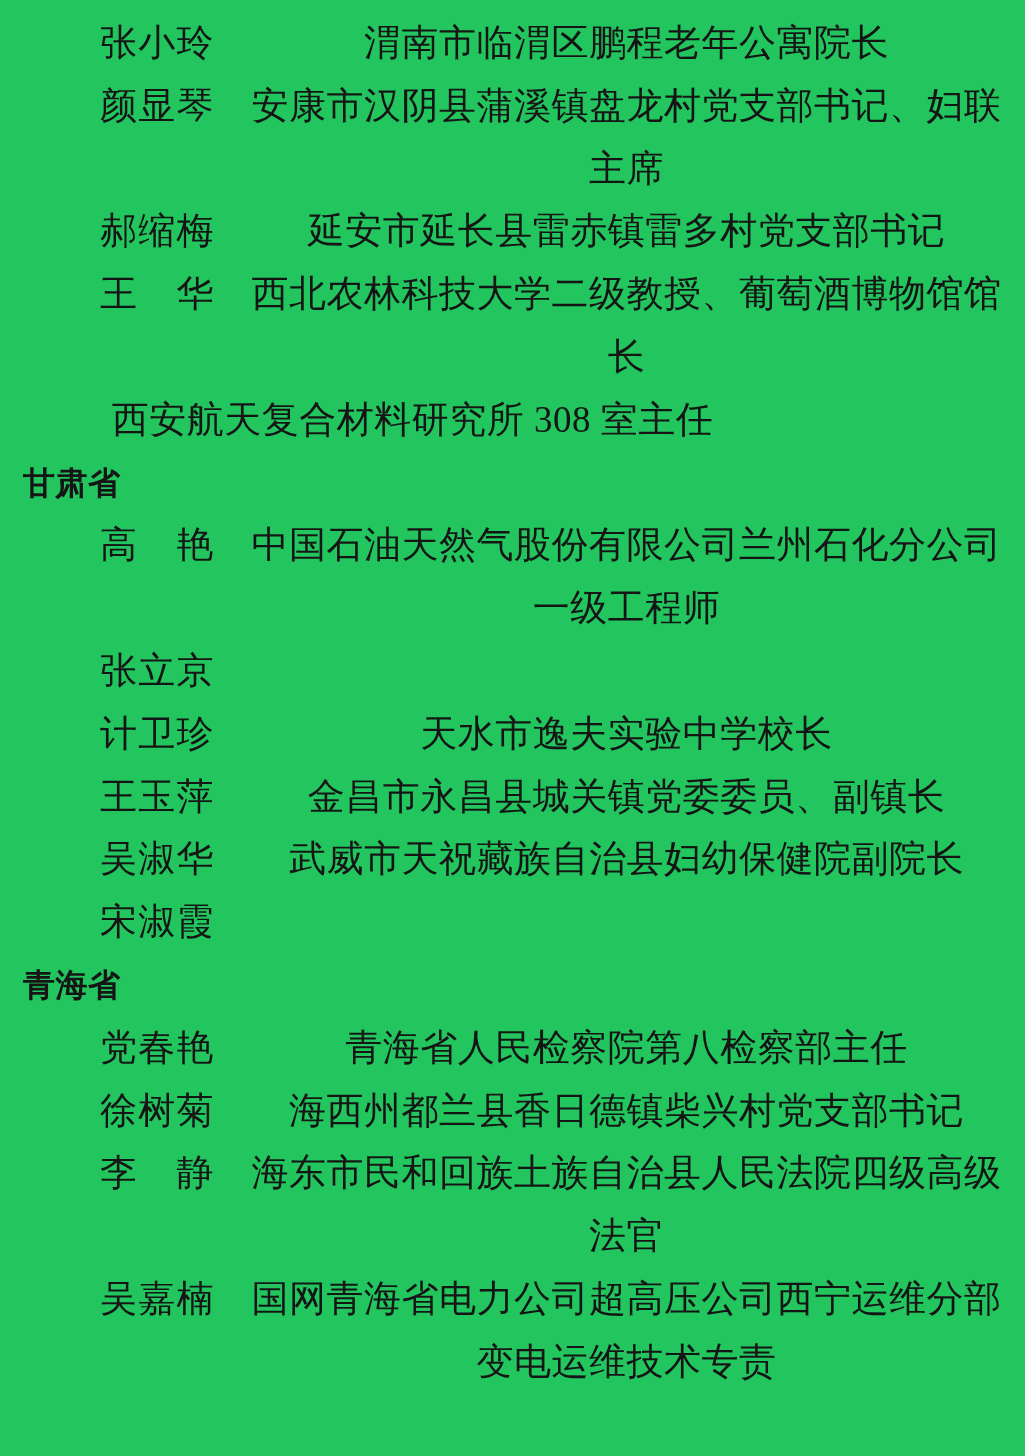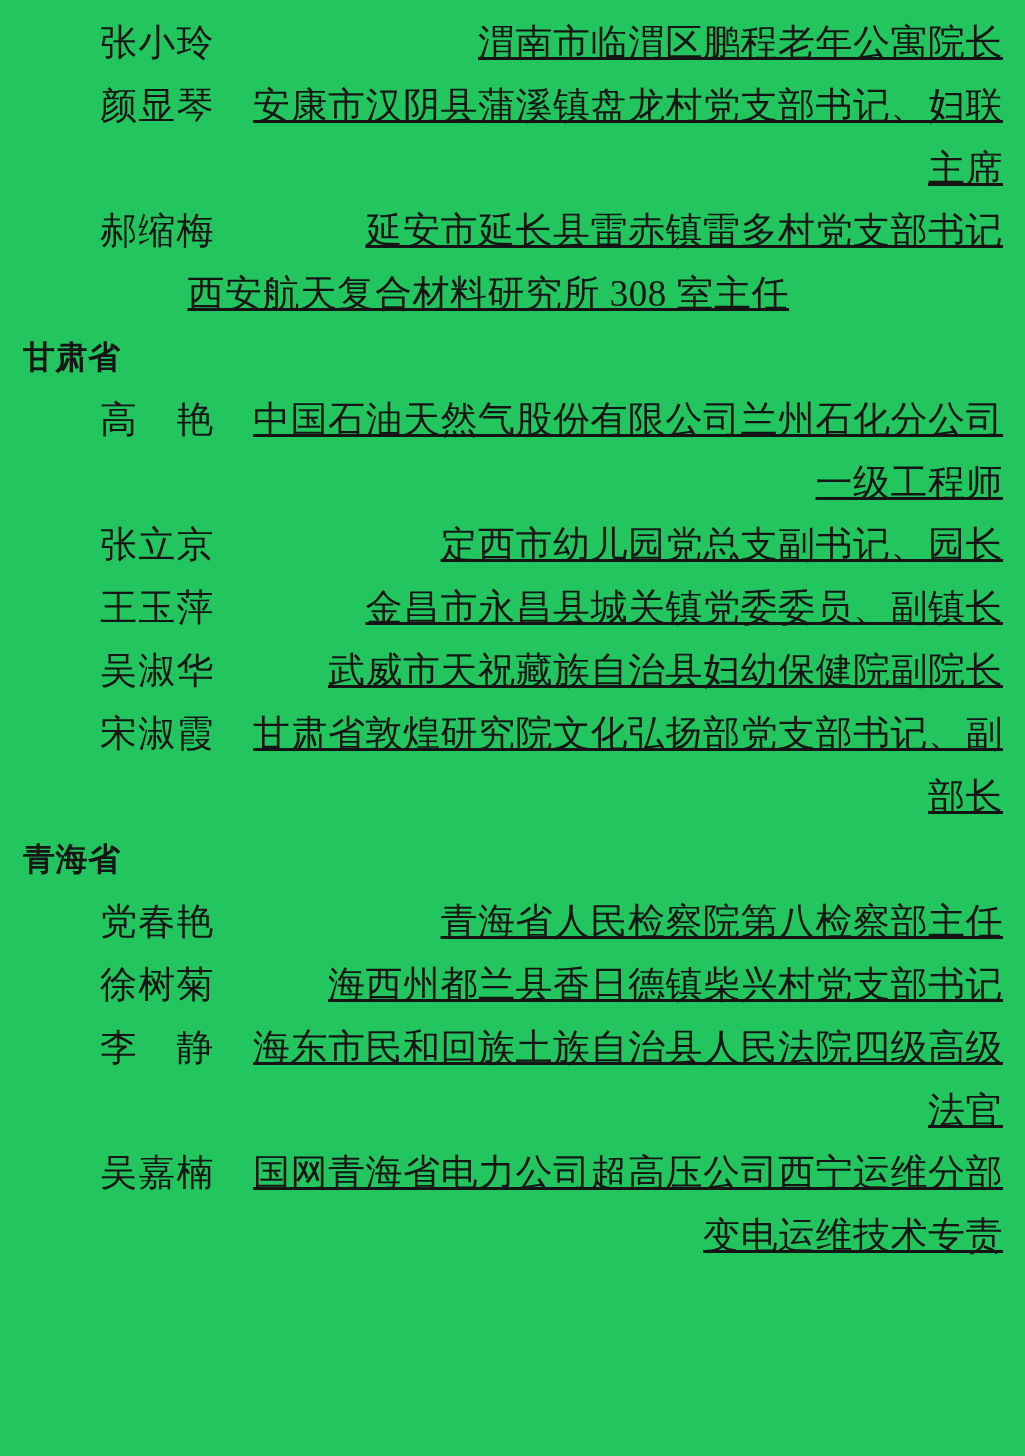--- a/index.html
+++ b/index.html
@@ -25,23 +25,22 @@
     width: 114px;
     margin-left: 100px;
     flex-shrink: 0;
     white-space: nowrap;
     text-align: justify;
     text-align-last: justify;
   }
   .title {
     width: 753px;
     margin-left: 36px;
-    text-align: right;
+    text-align: center;
     word-break: break-all;
-    text-decoration: underline;
   }
   .province-header {
     margin-left: 23px;
     font-family: "Liberation Sans", "DejaVu Sans", sans-serif;
     font-weight: 700;
     font-size: 32px;
     letter-spacing: 0.5px;
   }
 </style>
 </head>
@@ -57,56 +56,62 @@
   <div class="entry">
     <div class="name">颜显琴</div>
     <div class="title">安康市汉阴县蒲溪镇盘龙村党支部书记、妇联主席</div>
   </div>
 
   <div class="entry">
     <div class="name">郝缩梅</div>
     <div class="title">延安市延长县雷赤镇雷多村党支部书记</div>
   </div>
 
+  <div class="entry">
+    <div class="name">王　华</div>
+    <div class="title">西北农林科技大学二级教授、葡萄酒博物馆馆长</div>
+  </div>
 
   <div class="entry">
     <div class="title">西安航天复合材料研究所 308 室主任</div>
   </div>
 
   <div class="province-header">
     <span>甘肃省</span>
   </div>
 
   <div class="entry">
     <div class="name">高　艳</div>
     <div class="title">中国石油天然气股份有限公司兰州石化分公司一级工程师</div>
   </div>
 
   <div class="entry">
     <div class="name">张立京</div>
-    <div class="title">定西市幼儿园党总支副书记、园长</div>
   </div>
 
+  <div class="entry">
+    <div class="name">计卫珍</div>
+    <div class="title">天水市逸夫实验中学校长</div>
+  </div>
 
   <div class="entry">
     <div class="name">王玉萍</div>
     <div class="title">金昌市永昌县城关镇党委委员、副镇长</div>
   </div>
 
   <div class="entry">
     <div class="name">吴淑华</div>
     <div class="title">武威市天祝藏族自治县妇幼保健院副院长</div>
   </div>
 
   <div class="entry">
   </div>
 
   <div class="entry">
     <div class="name">宋淑霞</div>
-    <div class="title">甘肃省敦煌研究院文化弘扬部党支部书记、副部长</div>
   </div>
 
   <div class="province-header">
     <span>青海省</span>
   </div>
 
   <div class="entry">
     <div class="name">党春艳</div>
     <div class="title">青海省人民检察院第八检察部主任</div>
   </div>

